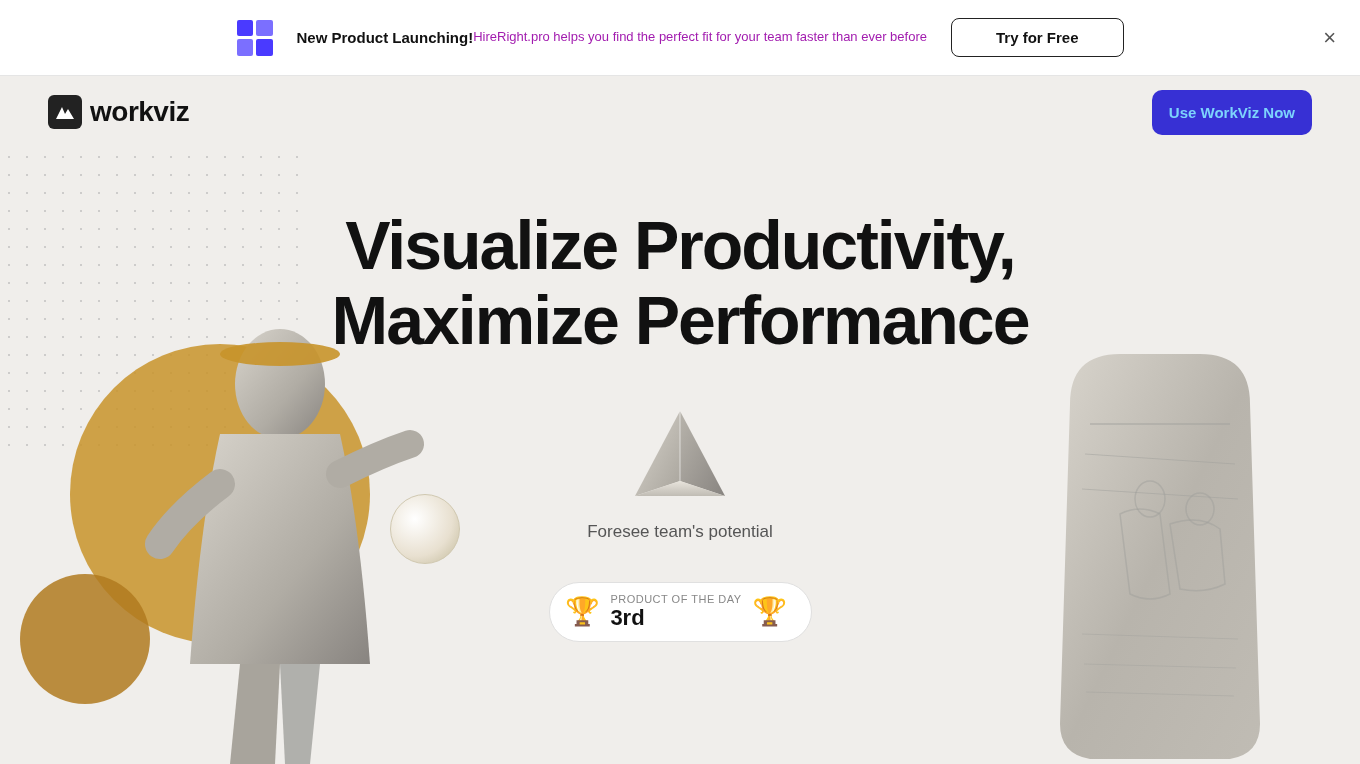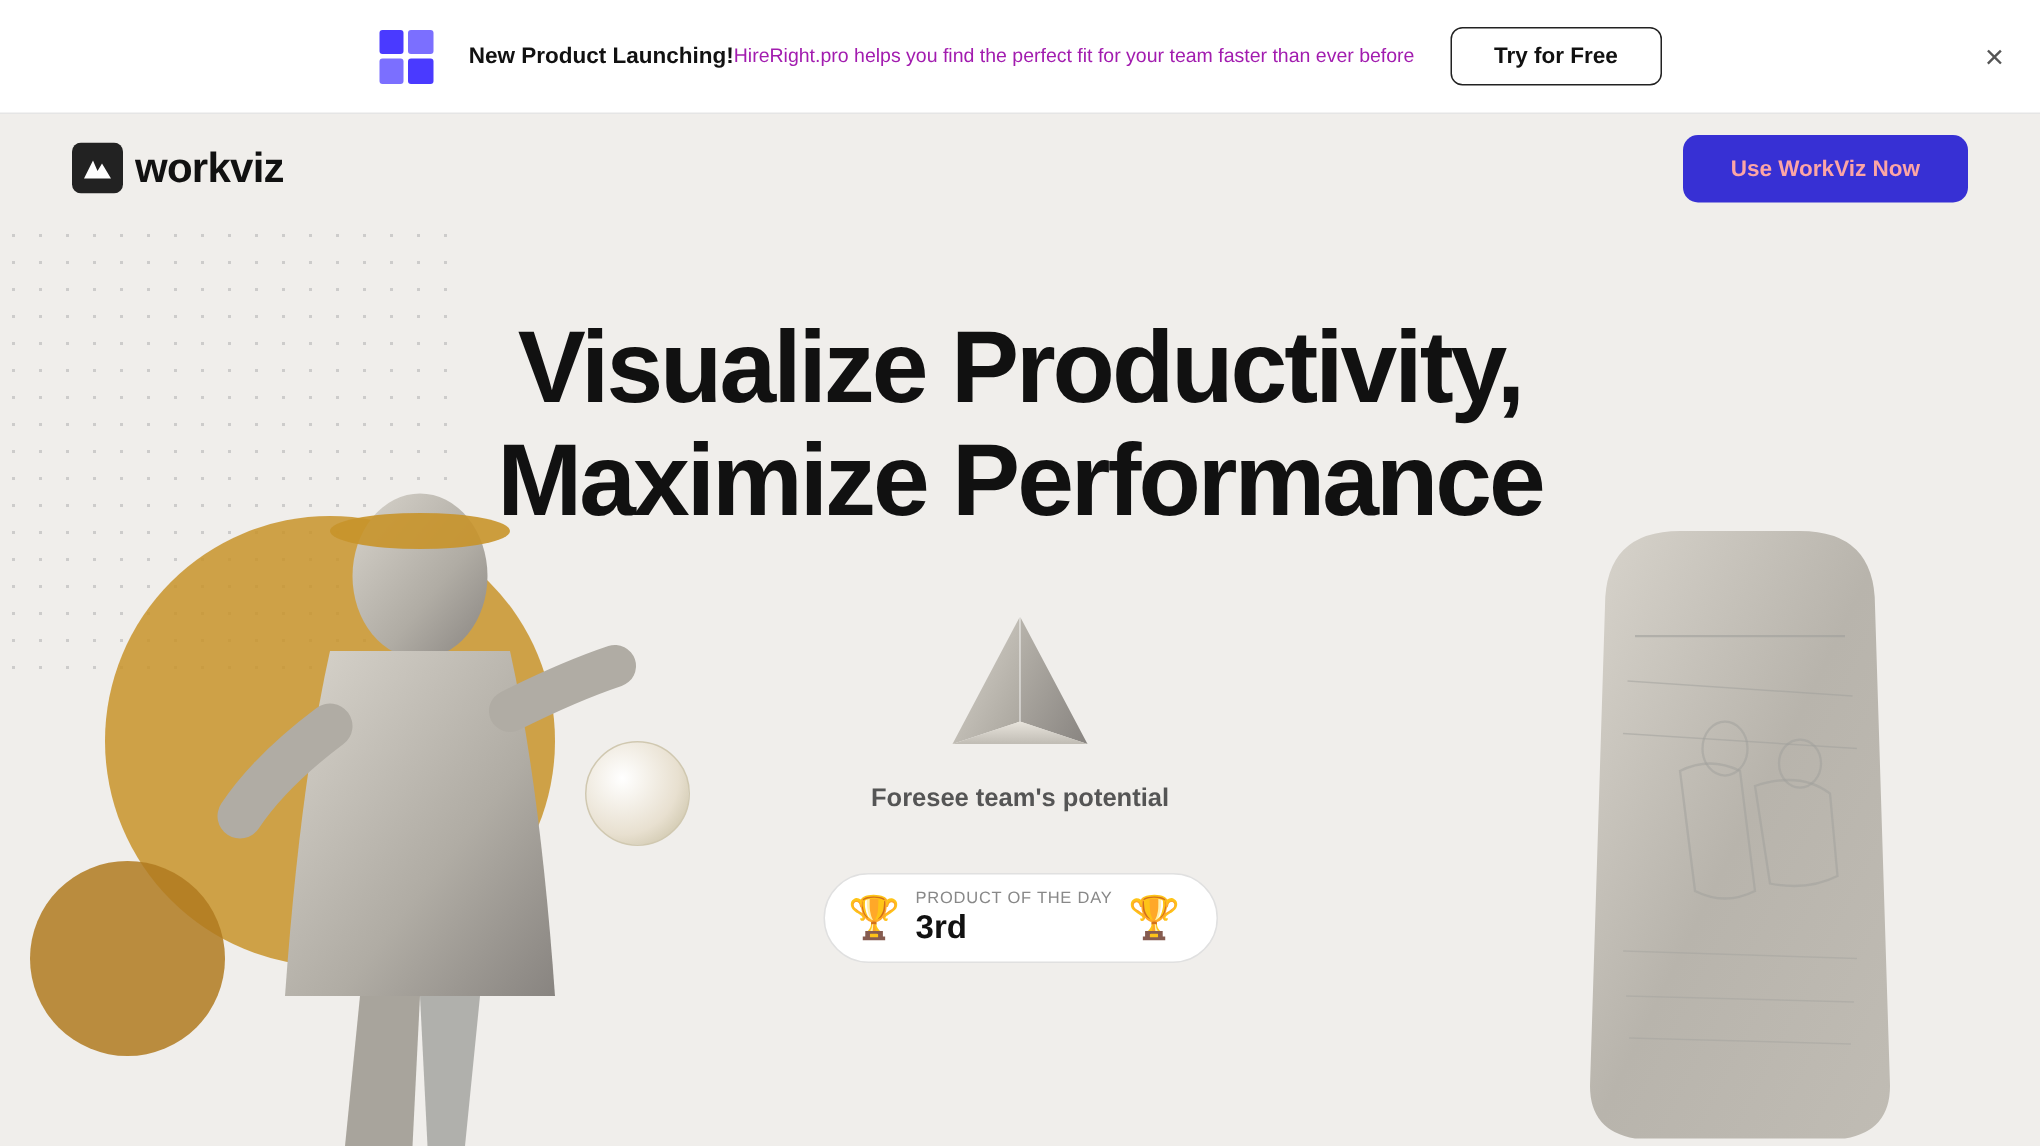--- a/index.html
+++ b/index.html
@@ -62,21 +62,21 @@
 
     #banner-subtitle {
       font-size: 13px;
       color: #a21caf;
     }
 
     #try-free-button {
       background: #fff;
       border: 1.5px solid #222;
       border-radius: 8px;
-      padding: 10px 28px;
+      padding: 10px 44px;
       font-size: 15px;
       font-weight: 600;
       color: #111;
       cursor: pointer;
       white-space: nowrap;
     }
 
     #close-banner-button {
       position: absolute;
       right: 24px;
@@ -113,24 +113,24 @@
 
     #workviz-wordmark {
       font-size: 28px;
       font-weight: 700;
       color: #111;
       letter-spacing: -0.5px;
     }
 
     #use-workviz-button {
       background: #3730D4;
-      color: #fca5a5;
+      color: #7dd3fc;
       border: none;
       border-radius: 10px;
-      padding: 14px 32px;
+      padding: 14px 17px;
       font-size: 15px;
       font-weight: 600;
       cursor: pointer;
     }
 
     
     #hero-section {
       position: relative;
       min-height: 616px;
       overflow: hidden;
@@ -180,21 +180,21 @@
 
     
     #pyramid-icon {
       width: 110px;
       height: 100px;
     }
 
     #foresee-label {
       font-size: 17px;
       color: #555;
-      font-weight: 700;
+      font-weight: 400;
       text-align: center;
     }
 
     
     #product-hunt-badge {
       margin-top: 24px;
       display: flex;
       align-items: center;
       gap: 10px;
       background: #fff;

